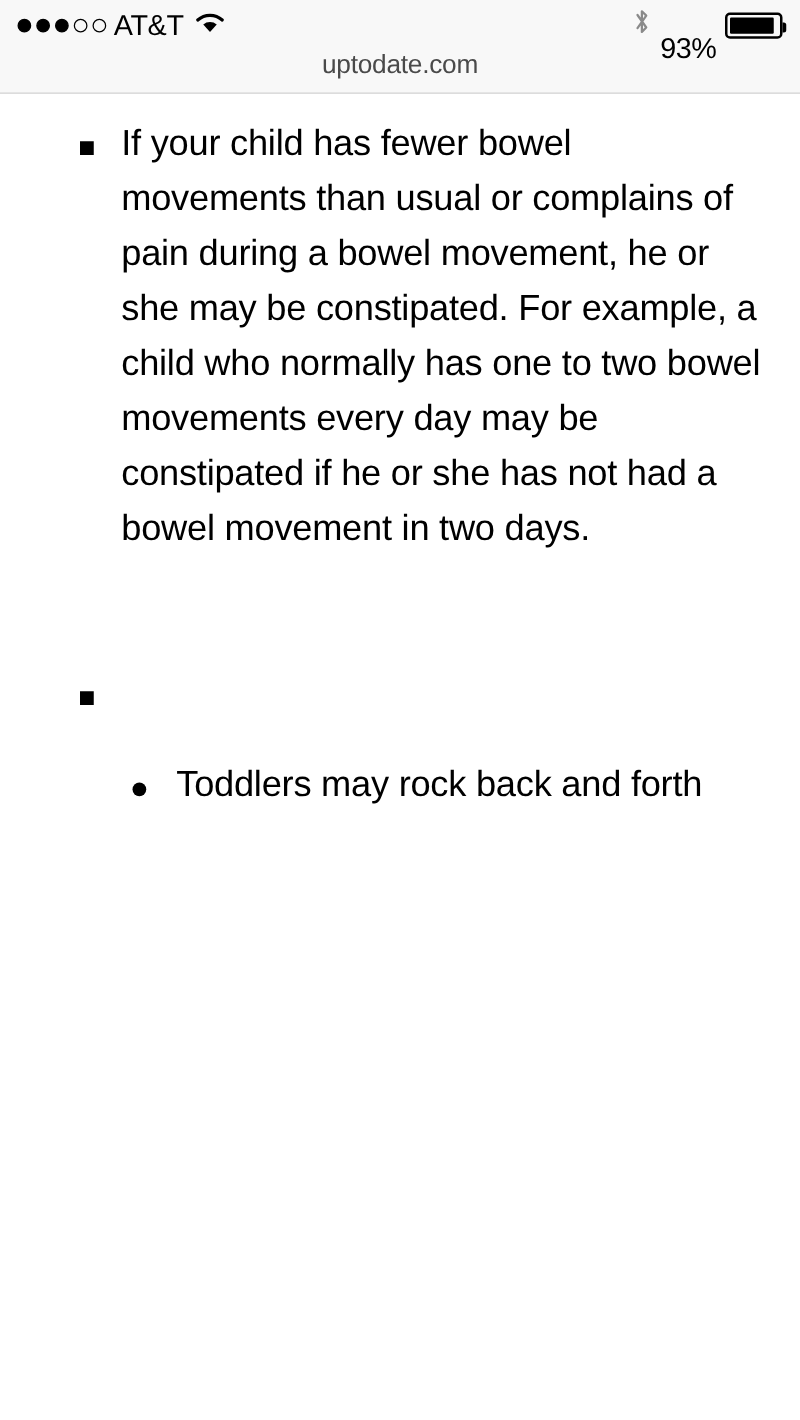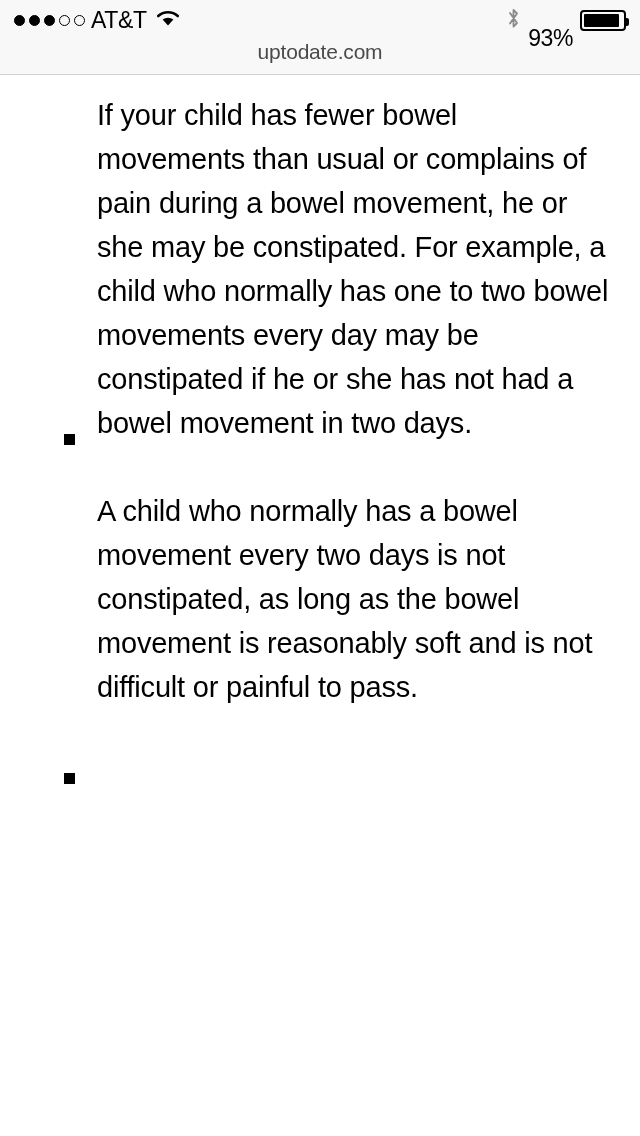--- a/index.html
+++ b/index.html
@@ -116,21 +116,21 @@
   }
 
   
   .content {
     padding: 18px 18px 0 18px;
     height: calc(1136px - 40px - 36px);
     overflow: hidden;
   }
   .block {
     display: flex;
-    align-items: flex-end;
+    align-items: flex-start;
   }
   .bullet-square {
     flex: 0 0 auto;
     width: 11px;
     height: 11px;
     background: #000;
     margin: 20px 22px 0 46px;
   }
   .bullet-disc {
     flex: 0 0 auto;
@@ -196,27 +196,28 @@
 
 <div class="content">
 
   <div class="block">
     <span class="bullet-square"></span>
     <p class="para">If your child has fewer bowel movements than usual or complains of pain during a bowel movement, he or she may be constipated. For example, a child who normally has one to two bowel movements every day may be constipated if he or she has not had a bowel movement in two days.</p>
   </div>
 
   <div class="spacer"></div>
 
-  <div class="block">
-    <p class="para indented">A child who normally has a bowel movement every two days is not constipated, as long as the bowel movement is reasonably soft and is not difficult or painful to pass.</p>
-  </div>
 
   <div class="spacer"></div>
 
   <div class="block">
     <span class="bullet-square"></span>
   </div>
 
   <div class="spacer-sm"></div>
 
 
+  <div class="block">
+    <span class="bullet-disc"></span>
+    <p class="para">Toddlers may rock back and forth</p>
+  </div>
 
 </div>
 
 </body></html>

